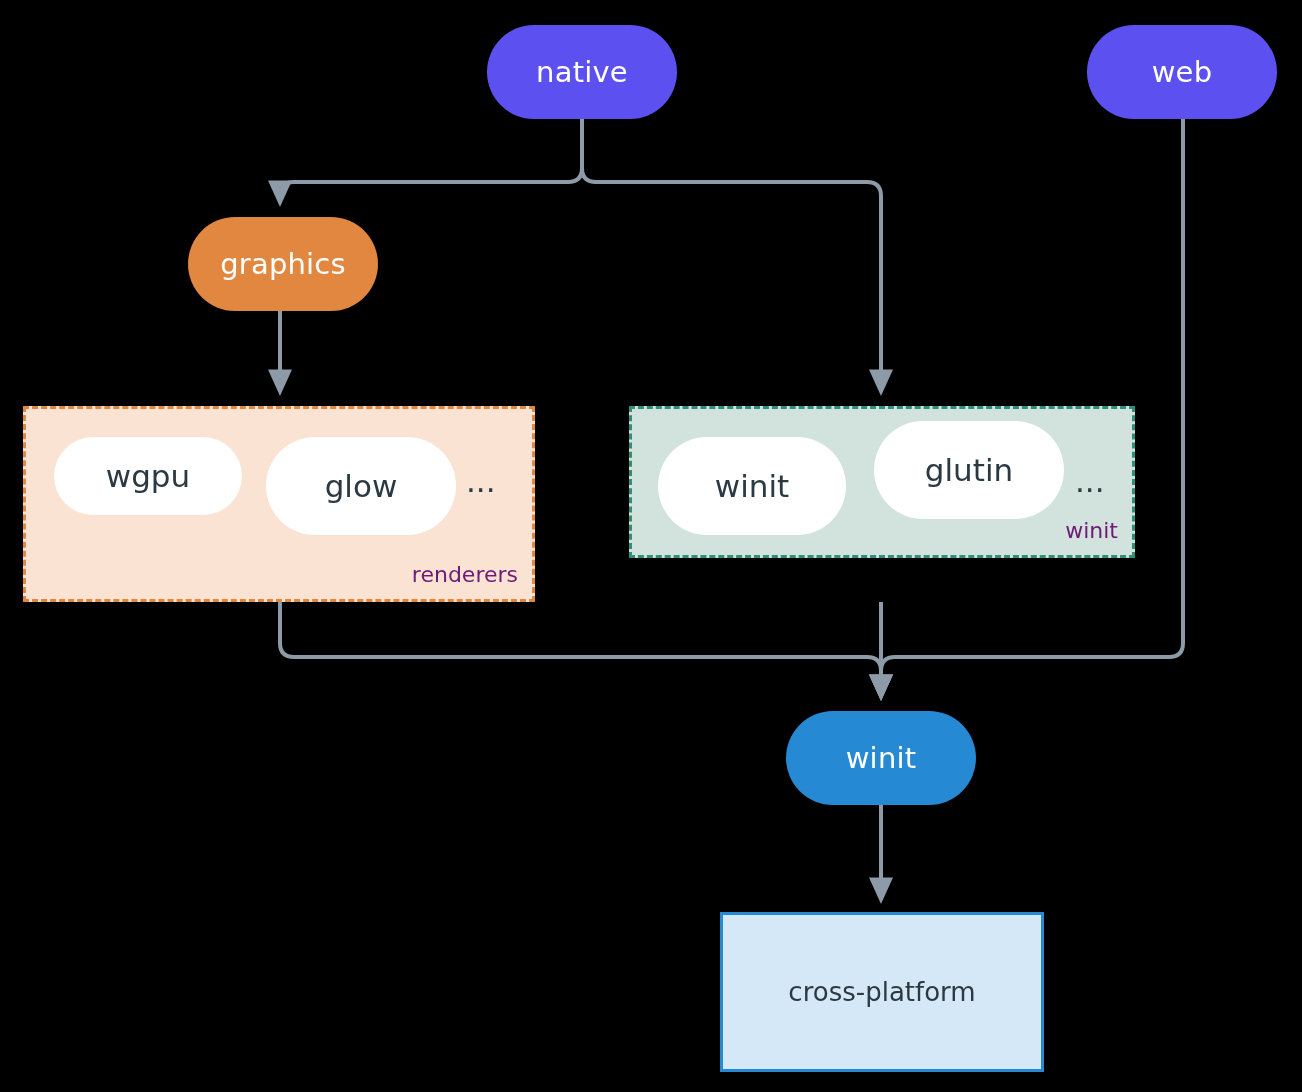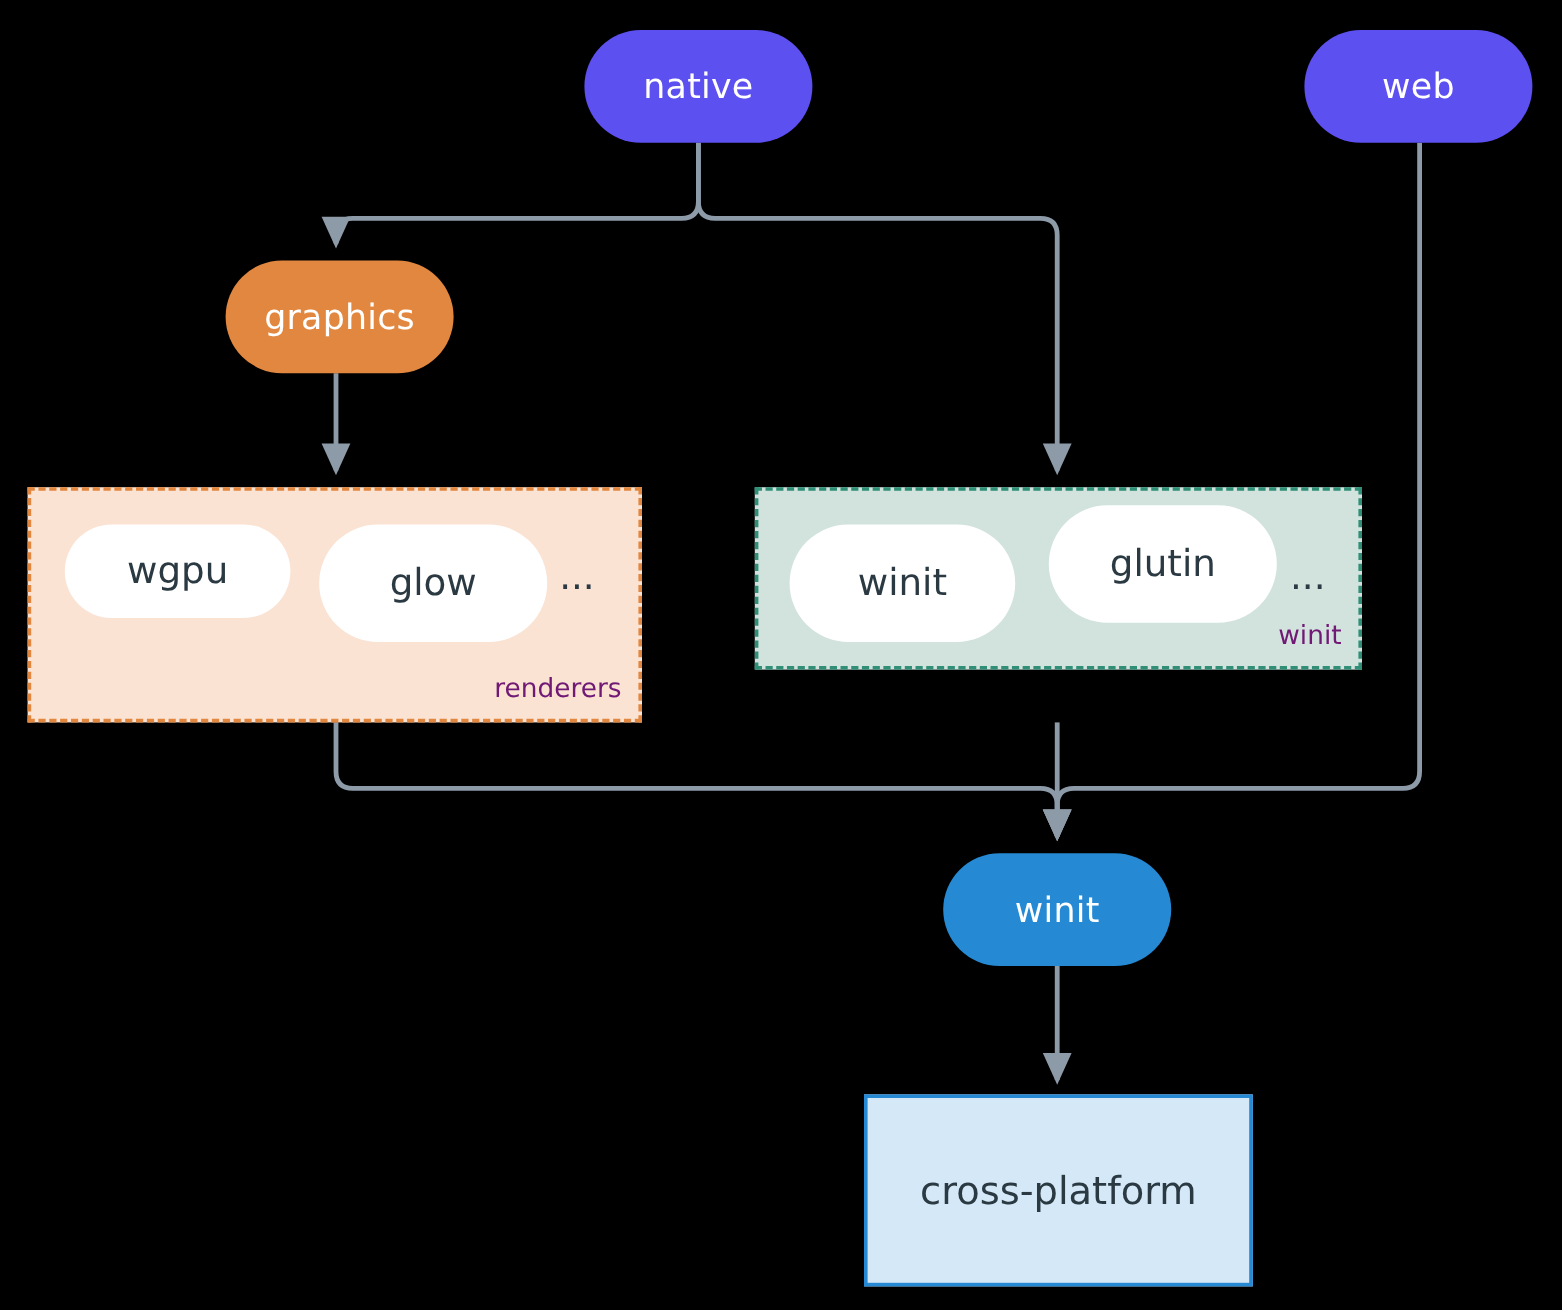--- a/index.html
+++ b/index.html
@@ -96,21 +96,21 @@
     position: absolute;
     left: 720px; top: 912px; width: 324px; height: 160px;
     background: #D5E8F7;
     border: 3px solid #2589D4;
     box-sizing: border-box;
     display: flex;
     flex-direction: column;
     align-items: center;
     justify-content: center;
     color: #2B3A42;
-    font-size: 32px;
+    font-size: 26px;
     line-height: 1.7;
   }
   .box-app span { display: block; }
 </style>
 </head>
 <body>
 
 <div id="canvas">
 
   <svg id="edges" viewBox="0 0 1302 1092" xmlns="http://www.w3.org/2000/svg">

